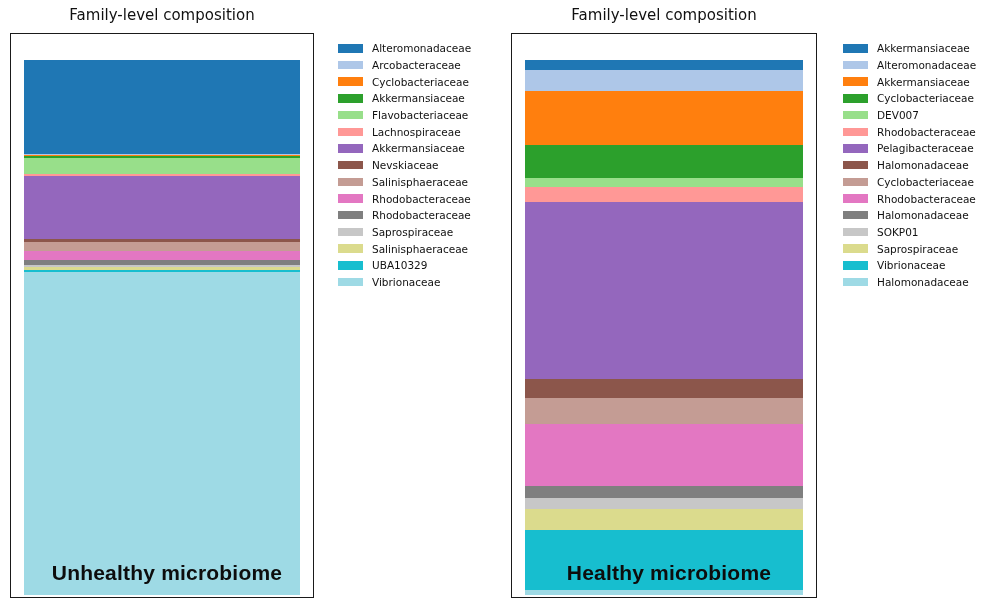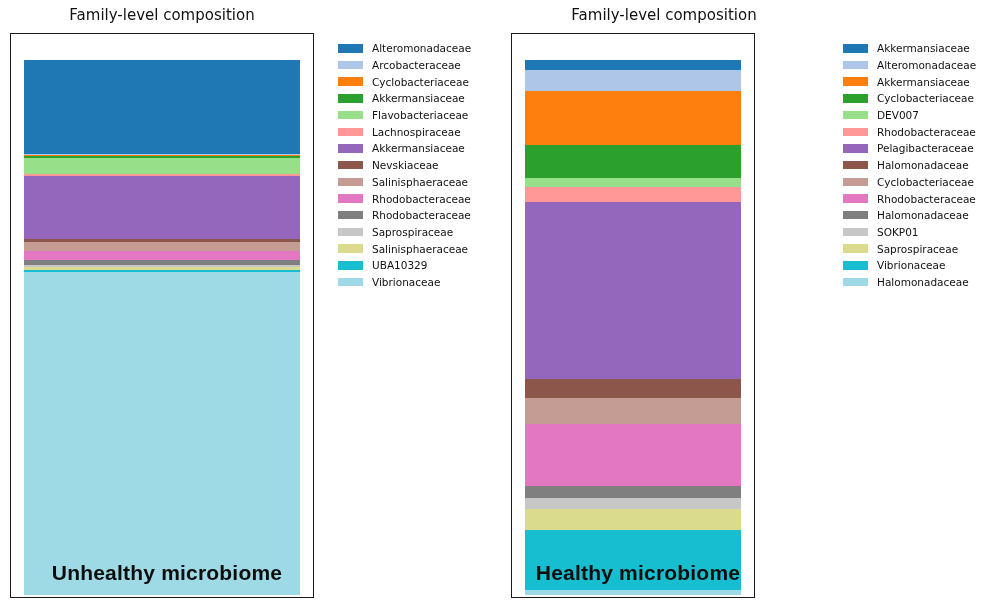--- a/index.html
+++ b/index.html
@@ -161,21 +161,21 @@
         <span class="legend-label">UBA10329</span>
       </div>
       <div class="legend-row">
         <span class="swatch" style="background: rgb(158, 218, 229);"></span>
         <span class="legend-label">Vibrionaceae</span>
       </div>
     </div>
 
   <div class="chart-title" style="left:511px; width:306px;">Family-level composition</div>
 
-  <div class="frame" style="left:511px; width:244px;">
+  <div class="frame" style="left:511px; width:306px;">
     <div class="bar">
         <div class="segment" style="height: 1.9%; background: rgb(31, 119, 180);"></div>
         <div class="segment" style="height: 3.9%; background: rgb(174, 199, 232);"></div>
         <div class="segment" style="height: 10%; background: rgb(255, 127, 14);"></div>
         <div class="segment" style="height: 6.2%; background: rgb(44, 160, 44);"></div>
         <div class="segment" style="height: 1.7%; background: rgb(152, 223, 138);"></div>
         <div class="segment" style="height: 2.9%; background: rgb(255, 152, 150);"></div>
         <div class="segment" style="height: 33.1%; background: rgb(148, 103, 189);"></div>
         <div class="segment" style="height: 3.5%; background: rgb(140, 86, 75);"></div>
         <div class="segment" style="height: 4.8%; background: rgb(196, 156, 148);"></div>

